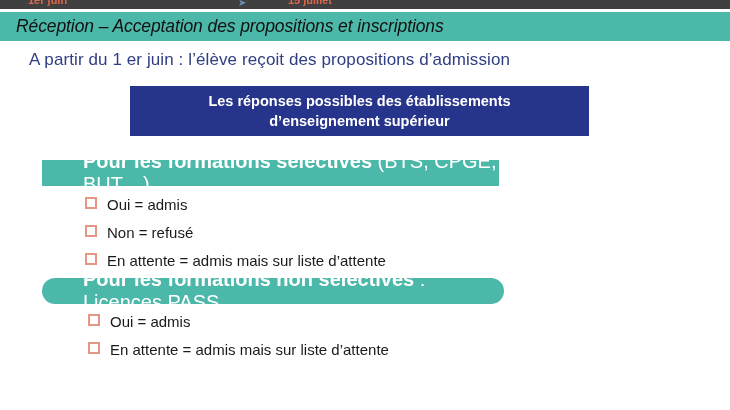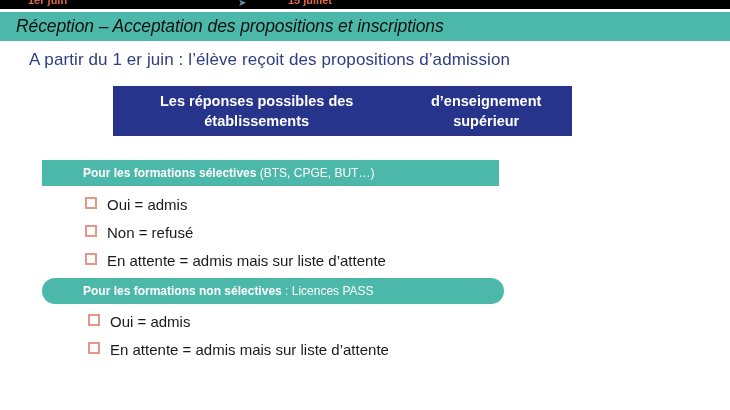--- a/index.html
+++ b/index.html
@@ -14,21 +14,21 @@
     overflow: hidden;
     position: relative;
   }
 
   
   .timeline-strip {
     position: absolute;
     left: 0; top: 0;
     width: 730px;
     height: 9px;
-    background: #000000;
+    background: #404040;
     overflow: hidden;
   }
   .timeline-strip .tl-label {
     position: absolute;
     top: -6px;
     font-size: 11px;
     font-weight: bold;
     color: #e0674a;
     white-space: nowrap;
     line-height: 13px;
@@ -69,45 +69,45 @@
     left: 29px;
     top: 50px;
     font-size: 17px;
     color: #2f3d84;
     letter-spacing: 0.1px;
   }
 
   
   .navy-box {
     position: absolute;
-    left: 113px;
+    left: 130px;
     top: 86px;
     width: 459px;
     height: 50px;
     background: #27348b;
     color: #ffffff;
     display: flex;
-    flex-direction: row;
+    flex-direction: column;
     align-items: center;
     justify-content: center;
     text-align: center;
     font-size: 14.5px;
     font-weight: bold;
     line-height: 20px;
   }
 
   
   .section-bar {
     position: absolute;
     background: #4cb8a9;
     color: #ffffff;
     height: 26px;
     display: flex;
     align-items: center;
-    font-size: 12px;
+    font-size: 20px;
   }
   .section-bar .strong { font-weight: bold; }
   .section-bar .normal { font-weight: normal; }
   .section-bar .pad { padding-left: 41px; }
 
   .bar-selective     { left: 42px; top: 160px; width: 457px; }
   .bar-non-selective { left: 42px; top: 278px; width: 462px; border-radius: 13px; }
   .bar-non-selective .pad { padding-left: 41px; }
 
   

